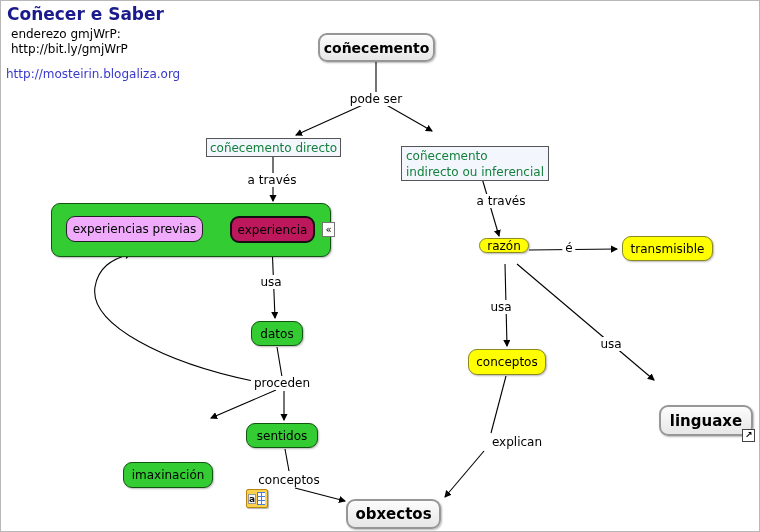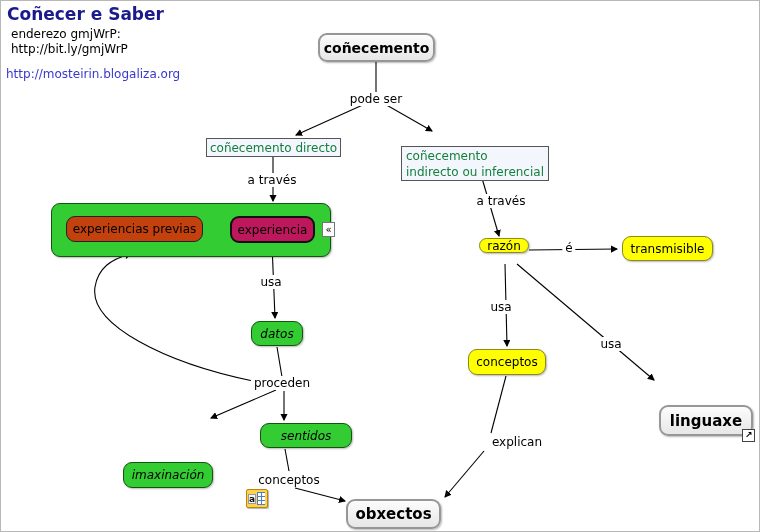--- a/index.html
+++ b/index.html
@@ -13,26 +13,26 @@
   .short1{position:absolute;left:10px;top:26px;font-size:12px;color:#000;z-index:2;}
   .short2{position:absolute;left:10px;top:41px;font-size:12px;color:#000;z-index:2;}
   .blog{position:absolute;left:5px;top:66px;font-size:12px;color:#3838cc;text-decoration:none;z-index:2;}
 
   
   .node{position:absolute;display:flex;align-items:center;justify-content:center;
         font-size:12px;color:#000;white-space:nowrap;z-index:2;}
   .rounded{border-radius:9px;box-shadow:1px 1px 2px rgba(0,0,0,.28);}
   .gray{background:linear-gradient(#fcfcfc,#e7e7e7);border:2px solid #979797;font-weight:bold;font-size:14px;}
   .big{font-size:15px;}
-  .green{background:#33cc33;border:1px solid #115511;font-style:italic;}
+  .green{background:#33cc33;border:1px solid #115511;}
   .yellow{background:#ffff00;border:1px solid #8a8a22;}
   .bluebox{background:#f3f6fc;border:1px solid #555;color:#15803d;}
   .multiline{white-space:normal;justify-content:flex-start;align-items:flex-start;
              text-align:left;padding:1px 4px;line-height:16px;}
-  .inner-white{background:#c2410c;border:1px solid #222;border-radius:9px;}
+  .inner-white{background:#f0abfc;border:1px solid #222;border-radius:9px;}
   .inner-green{background:#be185d;border:2px solid #111;border-radius:9px;}
 
   .collapse-icon{position:absolute;left:321px;top:221px;width:13px;height:15px;background:#fff;
       border:1px solid #777;font-size:10px;line-height:13px;text-align:center;z-index:3;color:#000;}
   .goto-icon{position:absolute;right:-4px;bottom:-8px;width:13px;height:13px;background:#fff;
       border:1px solid #444;font-size:9px;line-height:11px;text-align:center;color:#000;z-index:3;}
 
   .resource-icon{position:absolute;left:245px;top:488px;width:22px;height:19px;background:#ffd24d;
       border:1px solid #b8860b;border-radius:2px;display:flex;align-items:center;z-index:3;box-shadow:1px 1px 1px rgba(0,0,0,.3);}
   .ra{font-size:9px;font-weight:bold;color:#111;background:#f6f6f6;border:1px solid #999;
@@ -102,21 +102,21 @@
 
   <div class="node yellow rounded" style="left:467px;top:348px;width:78px;height:26px;">conceptos</div>
 
   <div class="node gray rounded big" style="left:658px;top:378px;width:94px;height:31px;margin-top:26px;">
     <span>linguaxe</span>
     <span class="goto-icon">↗</span>
   </div>
 
   <div class="node green rounded" style="left:122px;top:420px;width:90px;height:26px;margin-top:41px;">imaxinación</div>
 
-  <div class="node green rounded" style="left:259px;top:422px;width:92px;height:25px;">sentidos</div>
+  <div class="node green rounded" style="left:245px;top:422px;width:72px;height:25px;">sentidos</div>
 
   <div class="node gray rounded big" style="left:345px;top:498px;width:95px;height:30px;">obxectos</div>
 
   <div class="resource-icon">
     <span class="ra">a</span>
     <span class="rgrid"></span>
   </div>
 
   <div class="link-label" style="left:375px;top:98px;">pode ser</div>
   <div class="link-label" style="left:271px;top:179px;">a través</div>

